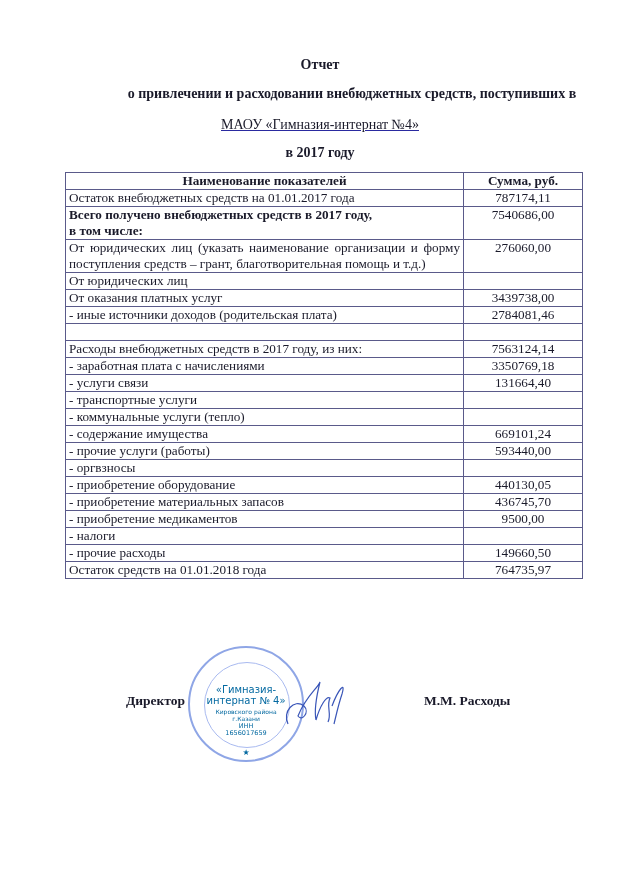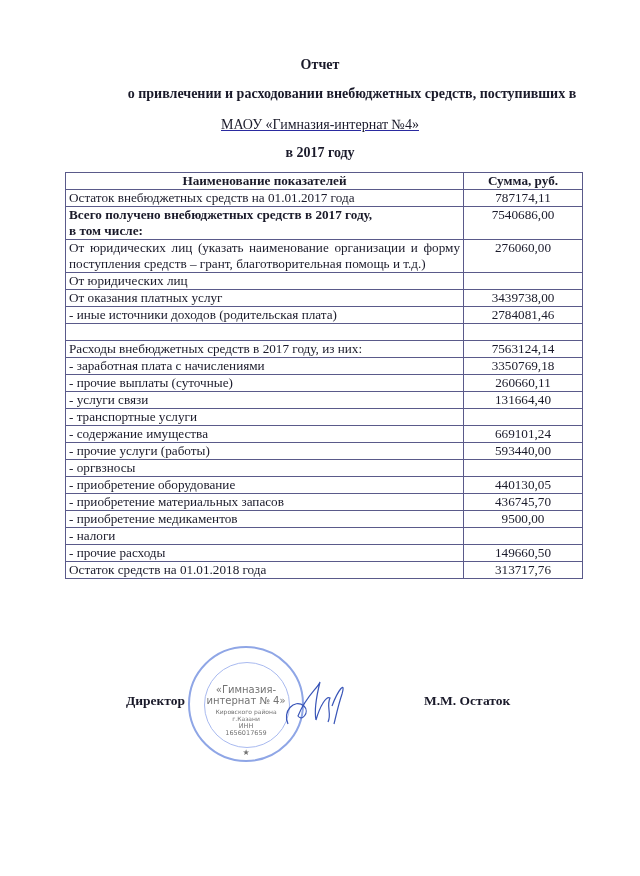--- a/index.html
+++ b/index.html
@@ -23,21 +23,21 @@
   table.report td.amt { width:112px; text-align:center; }
   table.report td.name { text-align:left;margin-left:16px; }
   table.report td.just { text-align:justify; }
   table.report tr.bold td { font-weight:normal; }
   table.report tr.row td { height:16px; }
   .sign { position:absolute; top:693px; font-weight:bold; font-size:13.5px; }
   .director { left:126px; }
   .signer { left:424px; }
   .stamp {
     position:absolute; left:188px; top:646px; width:116px; height:116px; border-radius:50%;
-    border:2px solid #8fa6e6; box-sizing:border-box; color:#737373;
+    border:2px solid #8fa6e6; box-sizing:border-box; color:#0369a1;
     font-family:"DejaVu Sans", sans-serif; text-align:center;
   }
   .stamp .inner {
     position:absolute; left:14px; top:14px; width:84px; height:84px; border-radius:50%;
     border:1px solid #a9baf0;
   }
   .stamp .s1 { position:absolute; top:36px; width:100%; font-size:10px; line-height:11px; }
   .stamp .s2 { position:absolute; top:60px; width:100%; font-size:6px; line-height:7px; }
   .stamp .s3 { position:absolute; top:75px; width:100%; font-size:6.5px; line-height:7px; }
   .stamp .star { position:absolute; top:100px; width:100%; font-size:8px; }
@@ -92,29 +92,29 @@
   </tr>
   <tr class="row bold">
     <td class="name">Расходы внебюджетных средств в 2017 году, из них:</td>
     <td class="amt">7563124,14</td>
   </tr>
   <tr class="row">
     <td class="name">- заработная плата с начислениями</td>
     <td class="amt">3350769,18</td>
   </tr>
   <tr class="row">
-    <td class="name">- прочие выплаты (суточные)</td>
-    <td class="amt">260660,11</td>
-  </tr>
-  <tr class="row">
     <td class="name">- услуги связи</td>
     <td class="amt">131664,40</td>
   </tr>
   <tr class="row">
     <td class="name">- транспортные услуги</td>
+    <td class="amt"></td>
+  </tr>
+  <tr class="row">
+    <td class="name">- коммунальные услуги (тепло)</td>
     <td class="amt"></td>
   </tr>
   <tr class="row">
     <td class="name">- содержание имущества</td>
     <td class="amt">669101,24</td>
   </tr>
   <tr class="row">
     <td class="name">- прочие услуги (работы)</td>
     <td class="amt">593440,00</td>
   </tr>
@@ -137,21 +137,21 @@
   <tr class="row">
     <td class="name">- налоги</td>
     <td class="amt"></td>
   </tr>
   <tr class="row">
     <td class="name">- прочие расходы</td>
     <td class="amt">149660,50</td>
   </tr>
   <tr class="row bold">
     <td class="name">Остаток средств на 01.01.2018 года</td>
-    <td class="amt">313717,76</td>
+    <td class="amt">764735,97</td>
   </tr>
 </tbody>
   </table>
 
 <div class="sign director">Директор</div>
 
 <div class="stamp">
   <div class="inner"></div>
   <div class="s1">
     <div>«Гимназия-</div>
@@ -165,13 +165,13 @@
     <div>ИНН</div>
     <div>1656017659</div>
   </div>
   <div class="star">★</div>
 </div>
 
 <svg class="signature" viewBox="0 0 70 56">
   <path d="M8 48 C 2 36, 14 22, 24 30 C 30 36, 22 46, 18 40 C 26 20, 38 12, 40 6 C 36 22, 34 34, 36 44 C 40 30, 46 20, 50 22 C 46 30, 52 38, 48 46 M 52 30 C 58 14, 66 4, 62 18 C 58 30, 56 40, 54 48" fill="none" stroke="#3a56b8" stroke-width="1.2"></path>
 </svg>
 
-<div class="sign signer">М.М. Остаток</div>
+<div class="sign signer">М.М. Расходы</div>
 
 </body></html>

